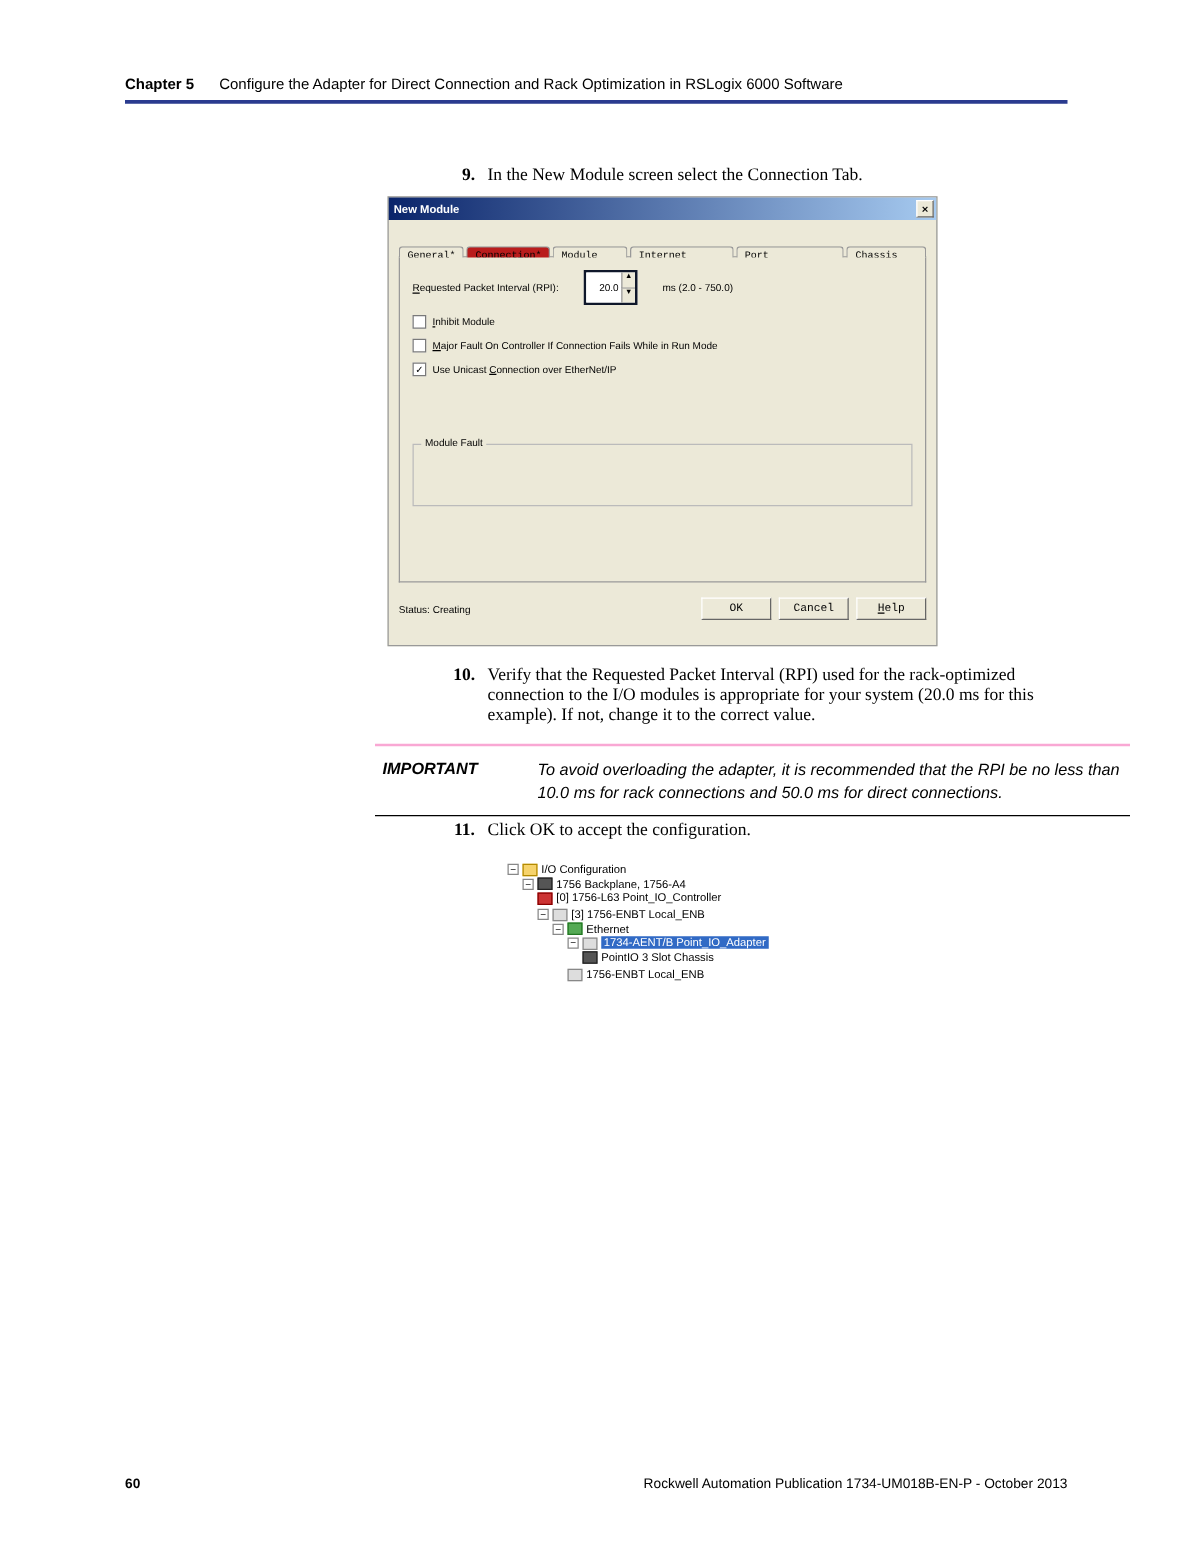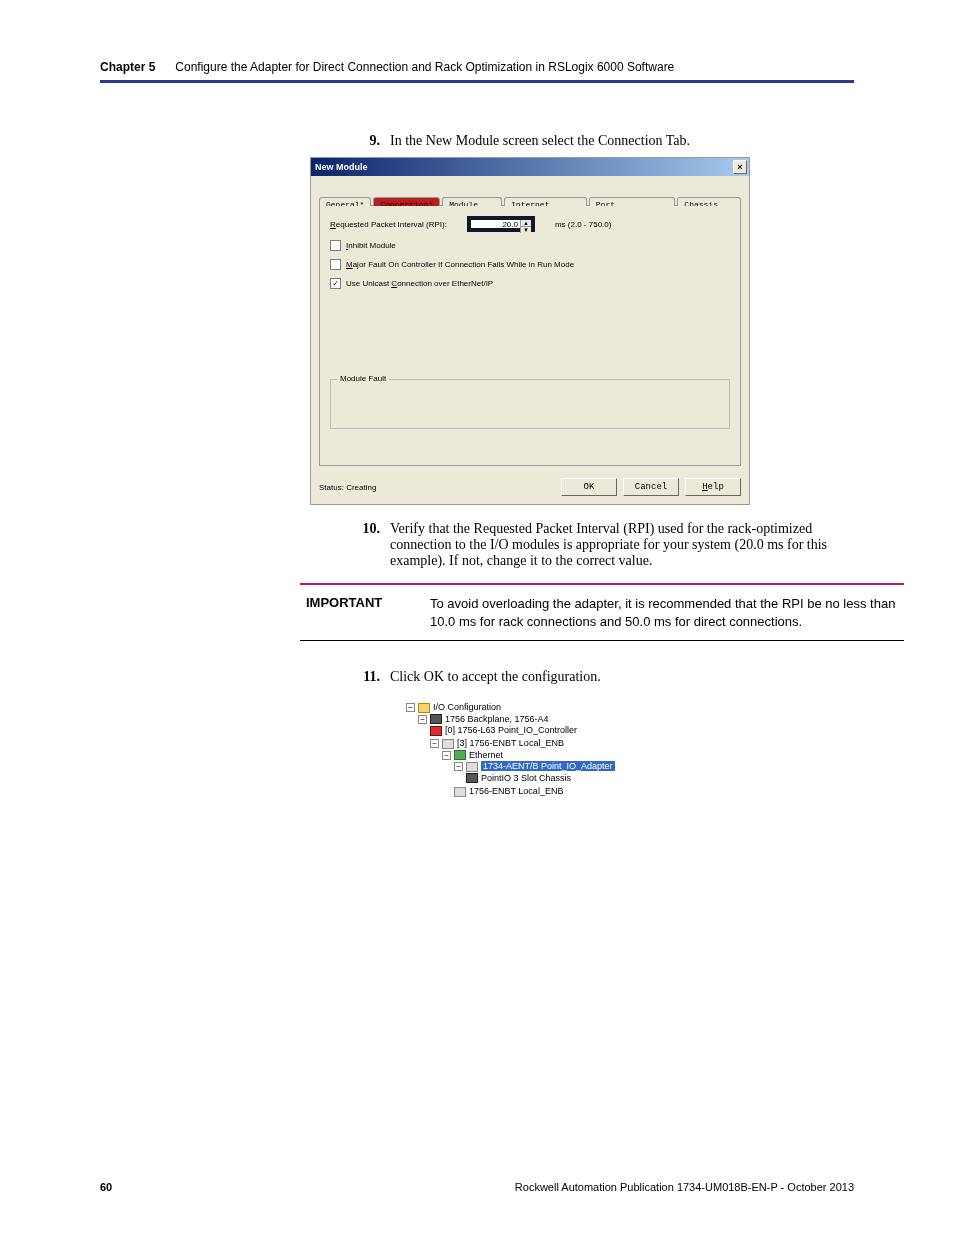--- a/index.html
+++ b/index.html
@@ -118,25 +118,24 @@
     .form-row {
       display: flex;
       align-items: center;
       gap: 20px;
       margin-bottom: 8px;
       font-size: 8px;
     }
     .rpi-label u { text-decoration: underline; }
     .spin {
       display: inline-flex;
-      border: 4px solid #0f172a;
+      border: 2px solid #0f172a;
       background: #fff;
-      height: 16px;
+      height: 28px;
       align-items: stretch;
-      padding-left: 21px;
     }
     .spin-input {
       width: 28px;
       border: none;
       font-size: 8px;
       text-align: right;
       padding: 0 2px;
     }
     .spin-btns {
       display: flex;
@@ -166,55 +165,56 @@
       background: #fff;
       display: inline-flex;
       align-items: center;
       justify-content: center;
       font-size: 8px;
       line-height: 8px;
     }
     .fieldset {
       border: 1px solid #bbb;
       padding: 6px;
-      margin-top: 90px;
+      margin-top: 54px;
       height: 50px;
       position: relative;
     }
     .fieldset-label {
       position: absolute;
       top: -6px;
       left: 6px;
       background: #ece9d8;
       padding: 0 3px;
       font-size: 8px;
     }
     .dialog-footer {
       display: flex;
       align-items: center;
-      padding: 4px 8px 8px 8px;
+      padding: 4px 8px 20px 8px;
       gap: 6px;
       justify-content: center;
     }
     .status { flex: 1; font-size: 8px; }
     .dbtn {
       width: 56px;
       height: 18px;
       font-size: 9px;
       background: #ece9d8;
       border: 1px solid #666;
       border-top-color: #fff;
       border-left-color: #fff;
       font-family: Liberation Mono, monospace;
     }
     .important-block {
-      border-top: 2px solid #be185d;
+      border-top: 2px solid #f9a8d4;
       border-bottom: 1px solid #000;
-      margin: 14px -50px 28px -50px;
-      display: flex;
+      margin: 14px -50px 4px -50px;
+      display: flex;
+      font-style: italic;
     }
     .important-label {
       width: 130px;
       padding: 10px 0 10px 6px;
       font-family: Arial, Helvetica, sans-serif;
       font-weight: bold;
       font-size: 13px;
     }
     .important-text {
       flex: 1;

